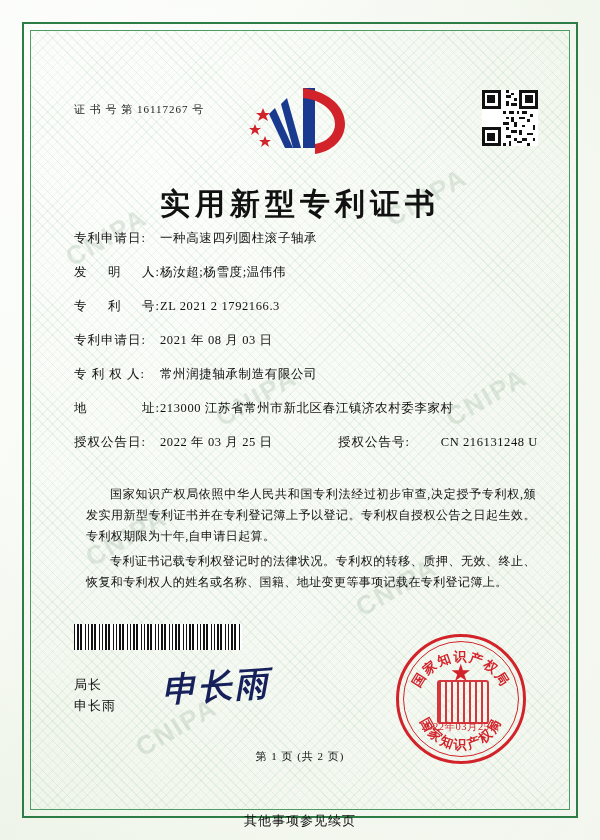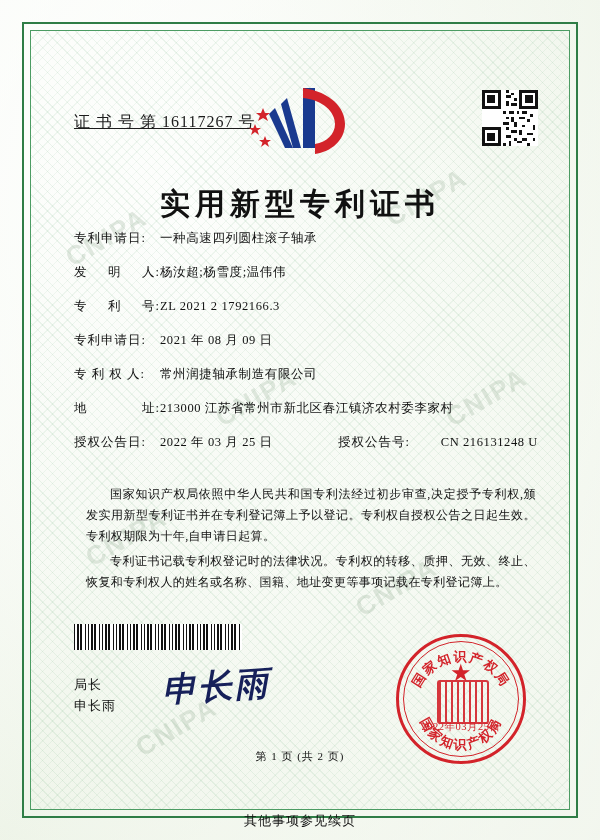--- a/index.html
+++ b/index.html
@@ -55,22 +55,22 @@
   }
   .wm1{left:10px;top:170px;}
   .wm2{left:330px;top:130px;}
   .wm3{left:160px;top:330px;}
   .wm4{left:390px;top:330px;}
   .wm5{left:30px;top:470px;}
   .wm6{left:300px;top:520px;}
   .wm7{left:80px;top:660px;}
 
   .cert-no{
-    position:absolute;left:22px;top:60px;
-    font-size:16px;color:#1c1c1c;letter-spacing:1px;text-decoration:underline;
+    position:absolute;left:22px;top:50px;
+    font-size:11px;color:#1c1c1c;letter-spacing:1px;
   }
   .logo{
     position:absolute;left:50%;top:30px;margin-left:-55px;
     width:110px;height:78px;
   }
   .qr{
     position:absolute;right:10px;top:38px;width:56px;height:56px;
   }
   .title{
     position:absolute;left:0;right:0;top:132px;
@@ -282,21 +282,21 @@
         <div class="lbl spread">
           <span>专</span>
           <span>利</span>
           <span>号:</span>
         </div>
         <div class="val">ZL 2021 2 1792166.3</div>
       </div>
 
       <div class="row">
         <div class="lbl">专利申请日:</div>
-        <div class="val">2021 年 08 月 09 日</div>
+        <div class="val">2021 年 08 月 03 日</div>
       </div>
 
       <div class="row">
         <div class="lbl">专 利 权 人:</div>
         <div class="val">常州润捷轴承制造有限公司</div>
       </div>
 
       <div class="row">
         <div class="lbl spread">
           <span>地</span>

